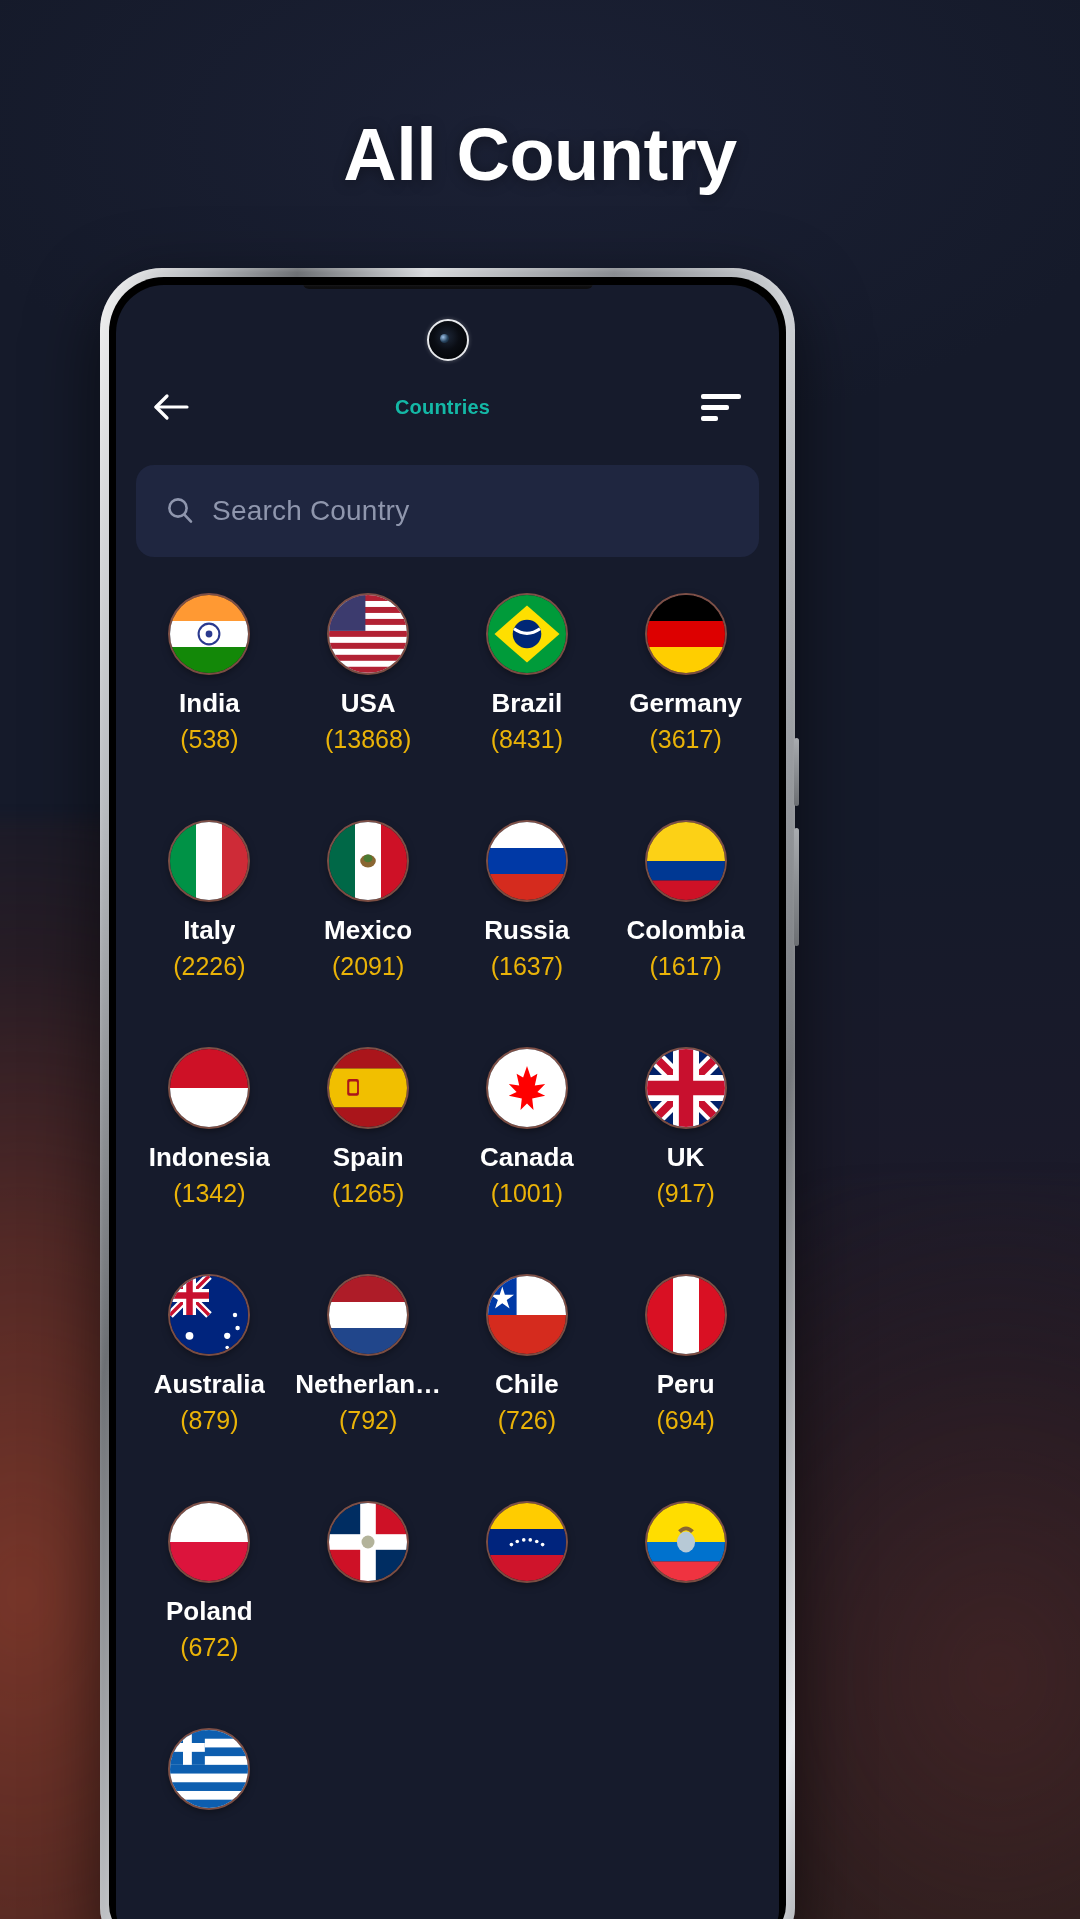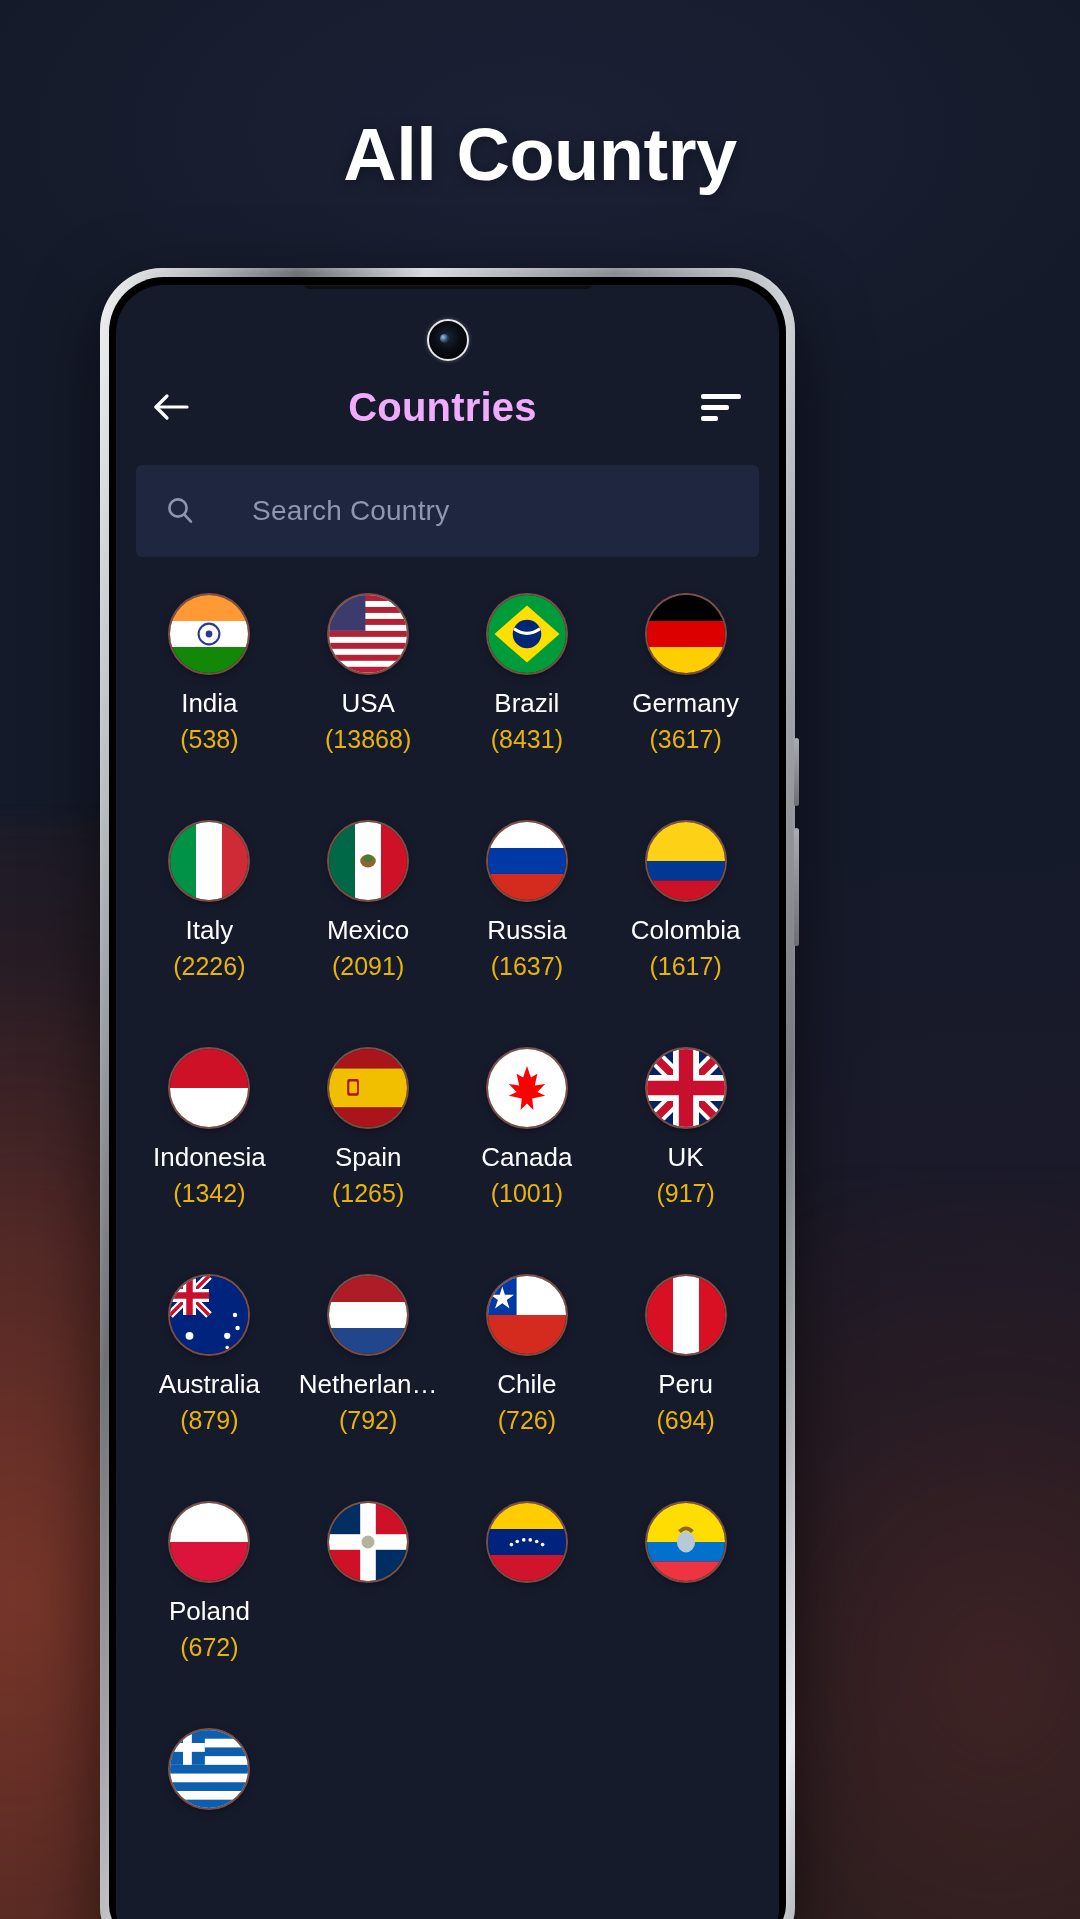--- a/index.html
+++ b/index.html
@@ -120,22 +120,22 @@
   }
   .back-btn {
     width:52px; height:52px;
     display:flex; align-items:center; justify-content:center;
     cursor:pointer;
   }
   .back-btn svg { display:block; }
   .app-title {
     flex:1;
     text-align:center;
-    color:#f0abfc;
-    font-size:40px;
+    color:#14b8a6;
+    font-size:20px;
     font-weight:600;
     margin-left:-10px;
     letter-spacing:0.2px;
   }
   .sort-btn {
     width:52px; height:52px;
     display:flex; flex-direction:column; align-items:flex-start; justify-content:center;
     gap:6px;
     cursor:pointer;
     padding-left:4px;
@@ -144,24 +144,23 @@
   .sort-btn i:nth-child(1) { width:40px; }
   .sort-btn i:nth-child(2) { width:28px; }
   .sort-btn i:nth-child(3) { width:17px; }
 
   
   .search-wrap {
     position:absolute; top:180px; left:20px;
     width:calc(100% - 40px);
     height:92px;
     background:#1f2640;
-    border-radius:6px;
+    border-radius:18px;
     display:flex; align-items:center;
     padding:0 28px;
-    gap:40px;
   }
   .search-icon { flex:0 0 auto; margin-right:16px; display:flex; }
   .search-placeholder {
     color:#8f96ad;
     font-size:28px;
     letter-spacing:0.2px;
   }
 
   
   .grid {
@@ -186,21 +185,21 @@
     overflow:hidden;
     position:relative;
     box-shadow:0 0 0 2px rgba(214,126,96,0.55), 0 3px 8px rgba(0,0,0,0.5);
     flex:0 0 auto;
   }
   .flag svg { display:block; width:100%; height:100%; }
   .c-name {
     margin-top:16px;
     color:#ffffff;
     font-size:26px;
-    font-weight:normal;
+    font-weight:bold;
     line-height:1.1;
     max-width:160px;
     text-align:center;
     white-space:nowrap;
     overflow:hidden;
   }
   .c-count {
     margin-top:8px;
     color:#eab308;
     font-size:25px;

